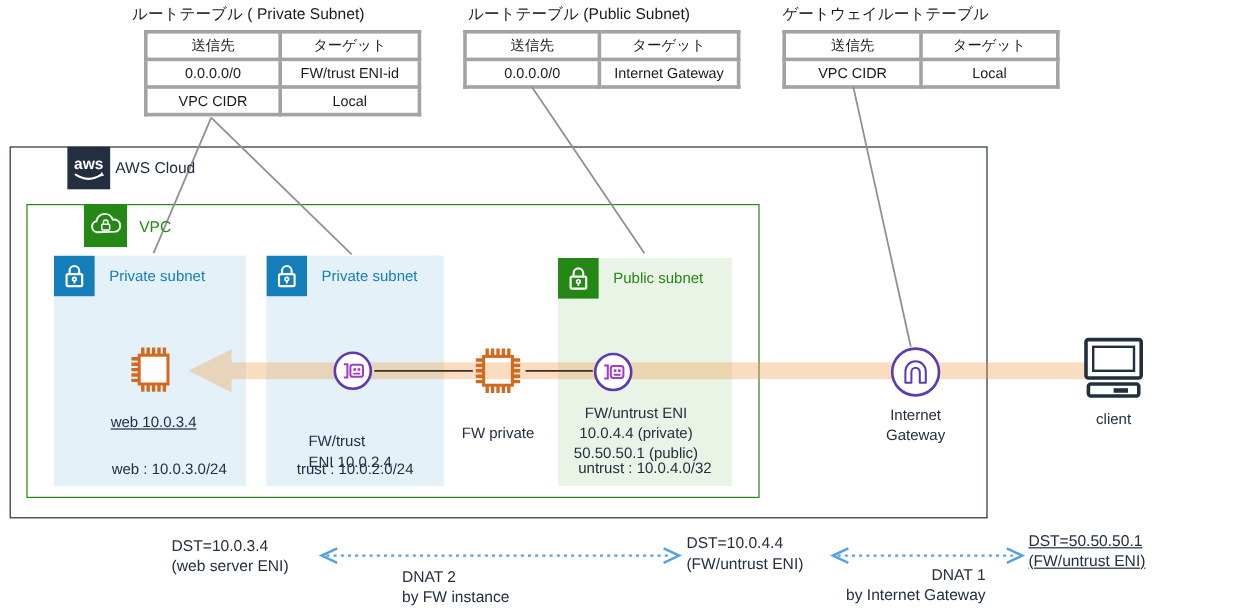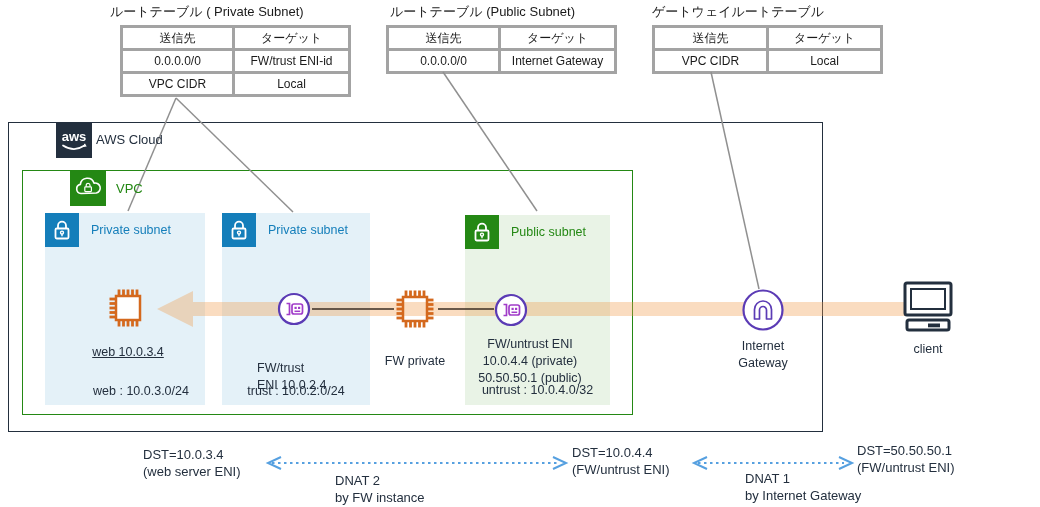--- a/index.html
+++ b/index.html
@@ -282,18 +282,18 @@
   <div class="node-label ctr" style="left:45px; top:383px; width:192px;">web : 10.0.3.0/24</div>
   <div class="node-label ctr" style="left:222px; top:383px; width:148px;">trust : 10.0.2.0/24</div>
   <div class="node-label ctr" style="left:465px; top:382px; width:145px;">untrust : 10.0.4.0/32</div>
 
   <div class="annot pre" style="left:143px; top:446px;">DST=10.0.3.4
 (web server ENI)</div>
   <div class="annot pre" style="left:335px; top:472px;">DNAT 2
 by FW instance</div>
   <div class="annot pre" style="left:572px; top:444px;">DST=10.0.4.4
 (FW/untrust ENI)</div>
-  <div class="annot pre" style="left:745px; top:470px;">DNAT 1
+  <div class="annot pre" style="left:705px; top:470px;text-align:right;">DNAT 1
 by Internet Gateway</div>
-  <div class="annot pre" style="left:857px; top:442px;">DST=50.50.50.1
+  <div class="annot pre" style="left:857px; top:442px;text-decoration:underline;">DST=50.50.50.1
 (FW/untrust ENI)</div>
 
 </div>
 
 </body></html>

